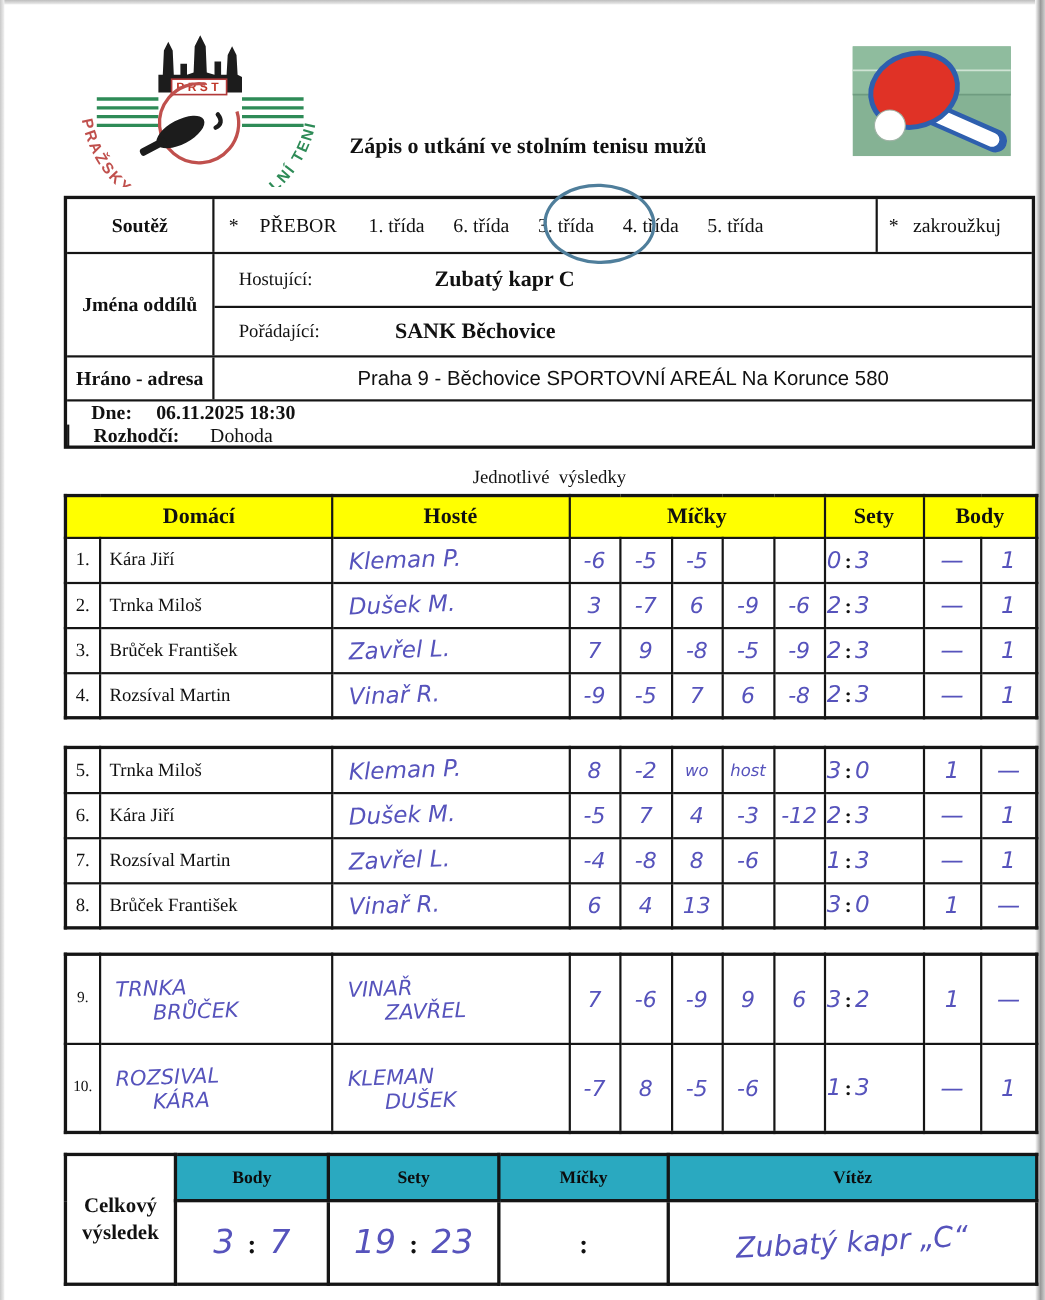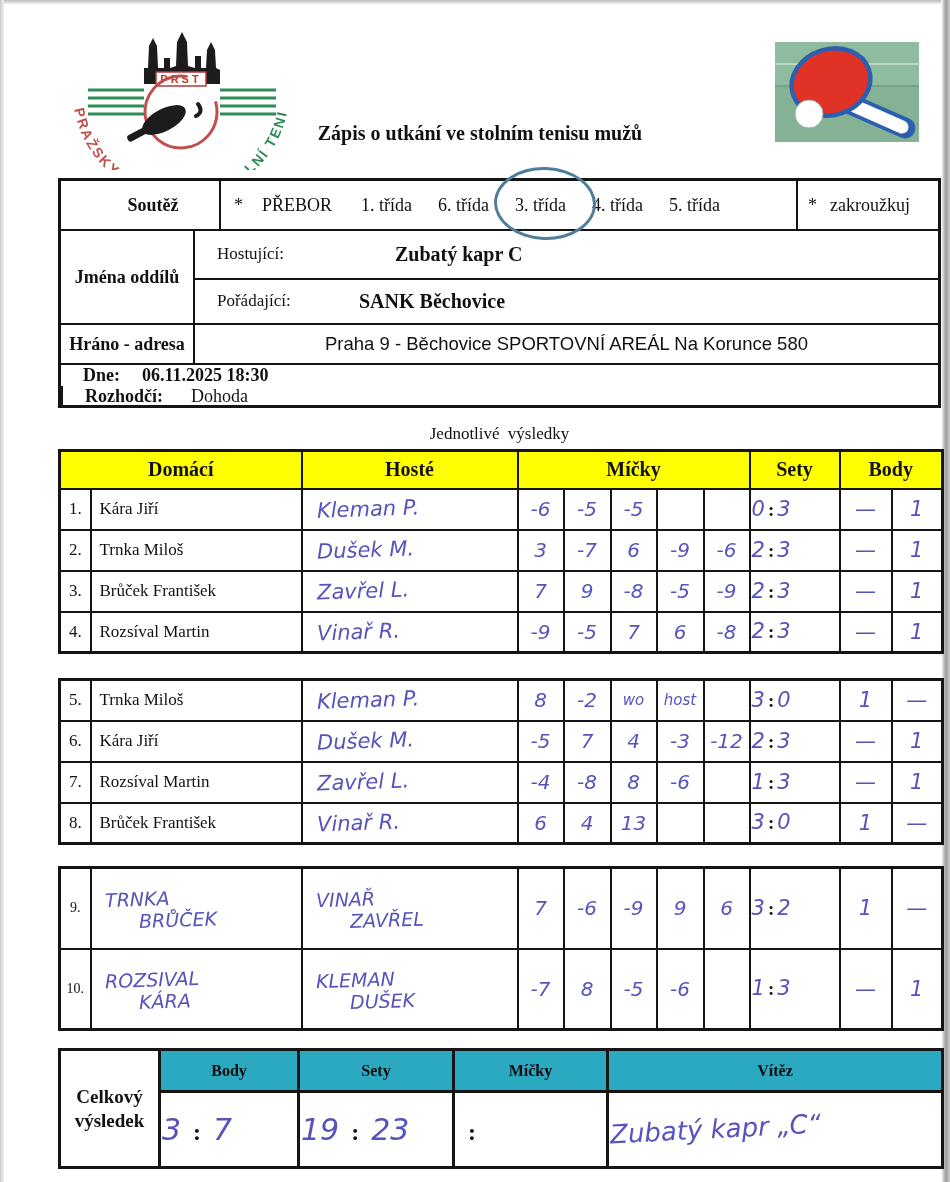--- a/index.html
+++ b/index.html
@@ -13,21 +13,21 @@
   
   .org-title{position:absolute;left:180px;top:40px;width:600px;text-align:center;
              font-size:27px;font-weight:bold;letter-spacing:.5px;word-spacing:9px;}
   .form-title{position:absolute;left:230px;top:122px;width:500px;text-align:center;
               font-size:20px;font-weight:bold;}
   .logo{position:absolute;left:52px;top:28px;}
   .paddle{position:absolute;left:775px;top:42px;}
   
   .info-table{position:absolute;left:58px;top:178px;width:883px;border:3px solid #151515;box-sizing:border-box;background:#fff;}
   .irow{display:flex;box-sizing:border-box;border-top:2px solid #151515;}
-  .irow:first-child{border-top:none;margin-left:26px;}
+  .irow:first-child{border-top:none;}
   .icell{box-sizing:border-box;border-left:2px solid #151515;display:flex;align-items:center;}
   .icell:first-child{border-left:none;}
   .lbl{width:132px;justify-content:center;font-weight:bold;font-size:18px;text-align:center;}
   .r1{height:48px;}
   .opts{flex:1;font-size:18px;padding-left:13px;}
   .mark{display:inline-block;width:28px;font-size:18px;}
   .opt{display:inline-block;margin-right:26px;}
   .opt-first{margin-right:29px;}
   .zakr{width:142px;font-size:18px;padding-left:10px;}
   .zakr .mark{width:22px;}
@@ -69,21 +69,21 @@
   td.bd{text-align:center;font-size:21px;}
   tr.dbl td{height:81px;}
   td.dd{vertical-align:middle;font-size:19px;}
   td.dd .l1{padding-left:12px;transform:rotate(-2deg);}
   td.dd .l2{padding-left:46px;transform:rotate(-2deg);}
   
   table.sum{position:absolute;left:58px;top:1048px;border-collapse:collapse;table-layout:fixed;width:883px;border:3px solid #151515;background:#fff;}
   table.sum td{border:3px solid #151515;box-sizing:border-box;}
   td.sum-label{background:#fff;text-align:center;font-weight:bold;font-size:19px;line-height:1.25;}
   td.th-teal{background:#2aa9c0;height:42px;text-align:center;font-weight:bold;font-size:16px;color:#0c0c0c;}
-  td.sv{height:76px;text-align:left;font-size:30px;white-space:nowrap;}
+  td.sv{height:76px;text-align:center;font-size:30px;white-space:nowrap;}
   td.sv .pc{font-size:24px;padding:0 12px;}
   td.sv-vitez{font-size:26px;}
   td.sv-vitez .hn{display:inline-block;transform:rotate(-3deg);}
 </style>
 </head>
 <body>
 
 <div class="page">
   <div class="edge-top"></div>
   <div class="edge-left"></div>

